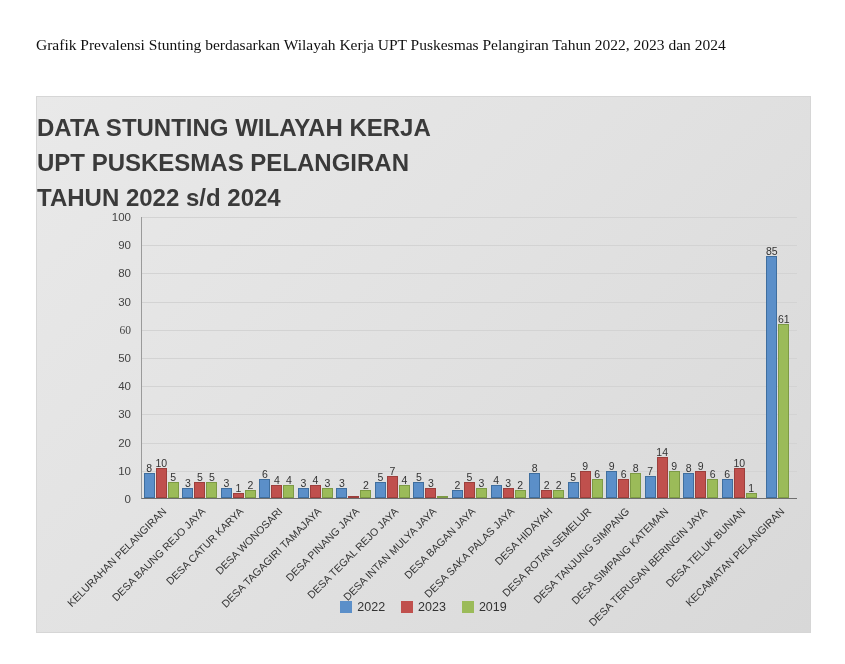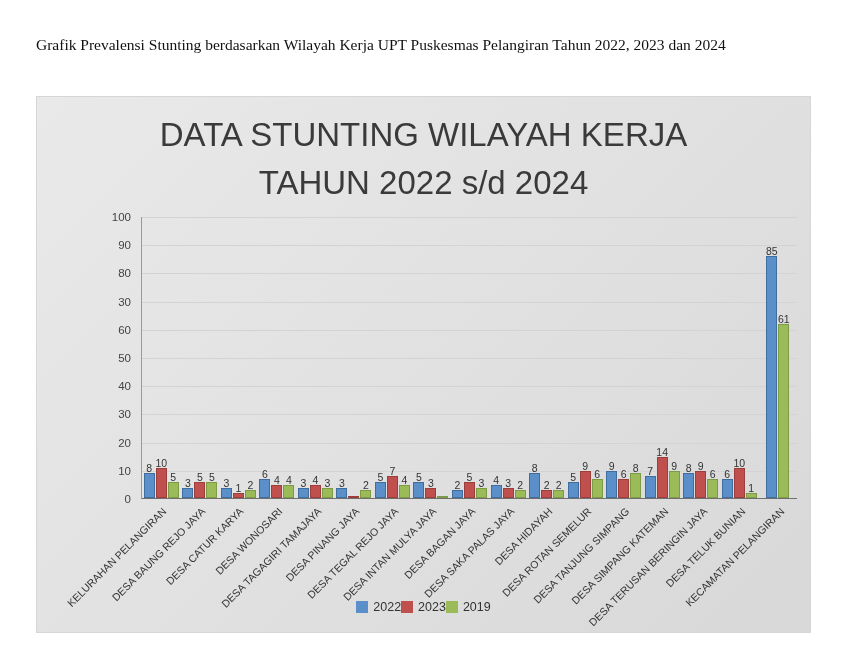--- a/index.html
+++ b/index.html
@@ -31,24 +31,23 @@
     width: 773px;
     height: 535px;
     background: linear-gradient(135deg, #e9e9e9 0%, #e2e2e2 45%, #d8d8d8 100%);
     border: 1px solid #d6d6d6;
   }
   .chart-title {
     position: absolute;
     left: 0;
     top: 14px;
     width: 100%;
-    text-align: center;
     color: #3a3a3a;
-    font-size: 33px;
-    font-weight: normal;
+    font-size: 24px;
+    font-weight: bold;
     line-height: 1.45;
   }
   .chart-title div { white-space: nowrap; }
 
   
   .plot-wrap {
     position: absolute;
     left: 60px;
     top: 120px;
     width: 700px;
@@ -146,20 +145,21 @@
     white-space: nowrap;
   }
 
   .legend {
     position: absolute;
     left: 0;
     bottom: 18px;
     width: 100%;
     display: flex;
     justify-content: center;
+    gap: 16px;
   }
   .legend-item {
     display: flex;
     align-items: center;
     gap: 5px;
     font-size: 12.5px;
     color: #333;
   }
   .swatch {
     width: 12px;
@@ -169,32 +169,33 @@
 </style>
 </head>
 <body>
 
 <div class="page-title">Grafik Prevalensi Stunting berdasarkan Wilayah Kerja UPT Puskesmas Pelangiran Tahun 2022, 2023 dan 2024</div>
 
 <div class="chart-card">
 
   <div class="chart-title">
     <div>DATA STUNTING WILAYAH KERJA</div>
+    <div>UPT PUSKESMAS PELANGIRAN</div>
     <div>TAHUN 2022 s/d 2024</div>
   </div>
 
   <div class="plot-wrap">
     <div class="y-axis" id="yaxis">
         <div class="y-tick" style="top: 282px;">0</div>
         <div class="y-tick" style="top: 253.8px;">10</div>
         <div class="y-tick" style="top: 225.6px;">20</div>
         <div class="y-tick" style="top: 197.4px;">30</div>
         <div class="y-tick" style="top: 169.2px;">40</div>
         <div class="y-tick" style="top: 141px;">50</div>
-        <div class="y-tick" style="top: 112.8px;">60</div>
+        <div class="y-tick" style="top: 112.8px; font-family: Liberation Serif, serif;">60</div>
         <div class="y-tick" style="top: 84.6px;">30</div>
         <div class="y-tick" style="top: 56.4px;">80</div>
         <div class="y-tick" style="top: 28.2px;">90</div>
         <div class="y-tick" style="top: 0px;">100</div>
       </div>
     <div class="plot">
       <div id="gridlines">
           <div class="gridline" style="top: 253.8px;"></div>
           <div class="gridline" style="top: 225.6px;"></div>
           <div class="gridline" style="top: 197.4px;"></div>

